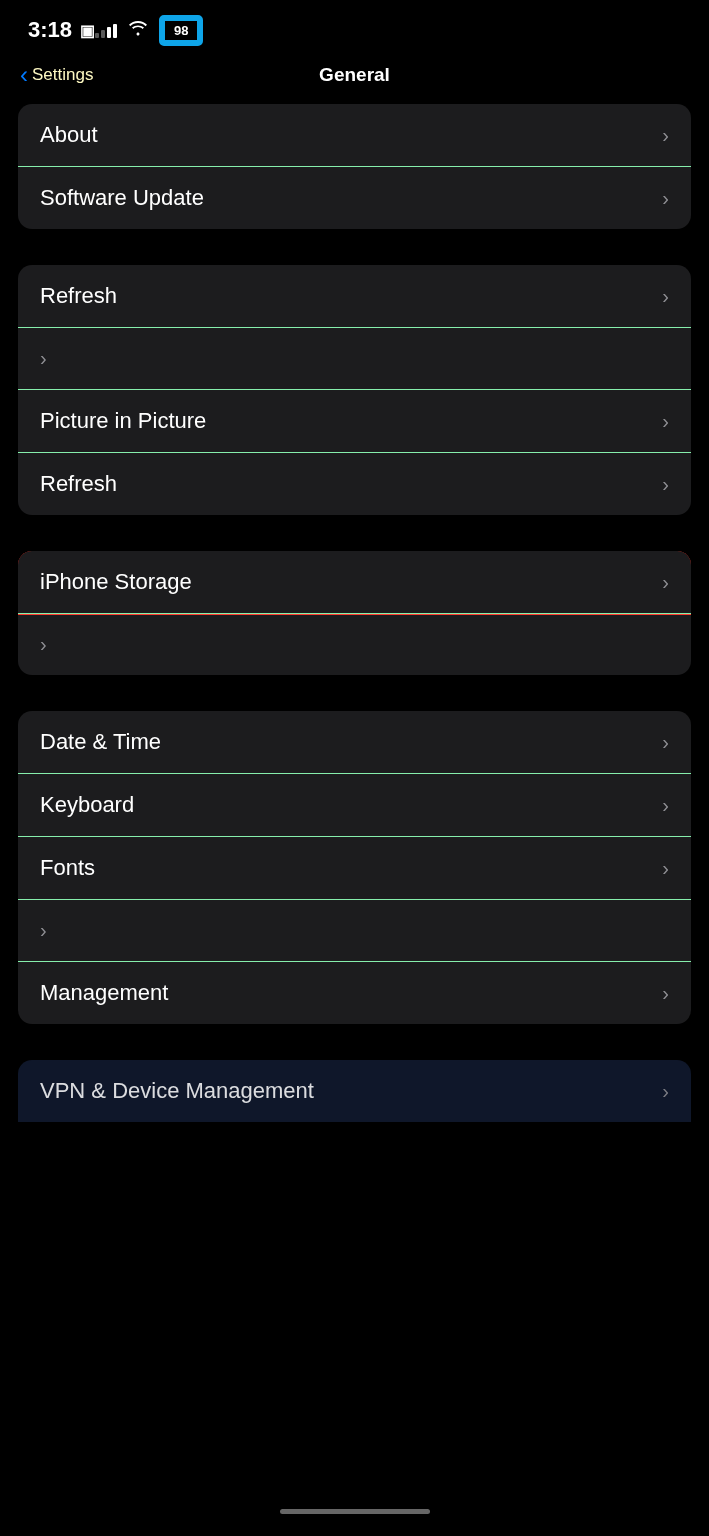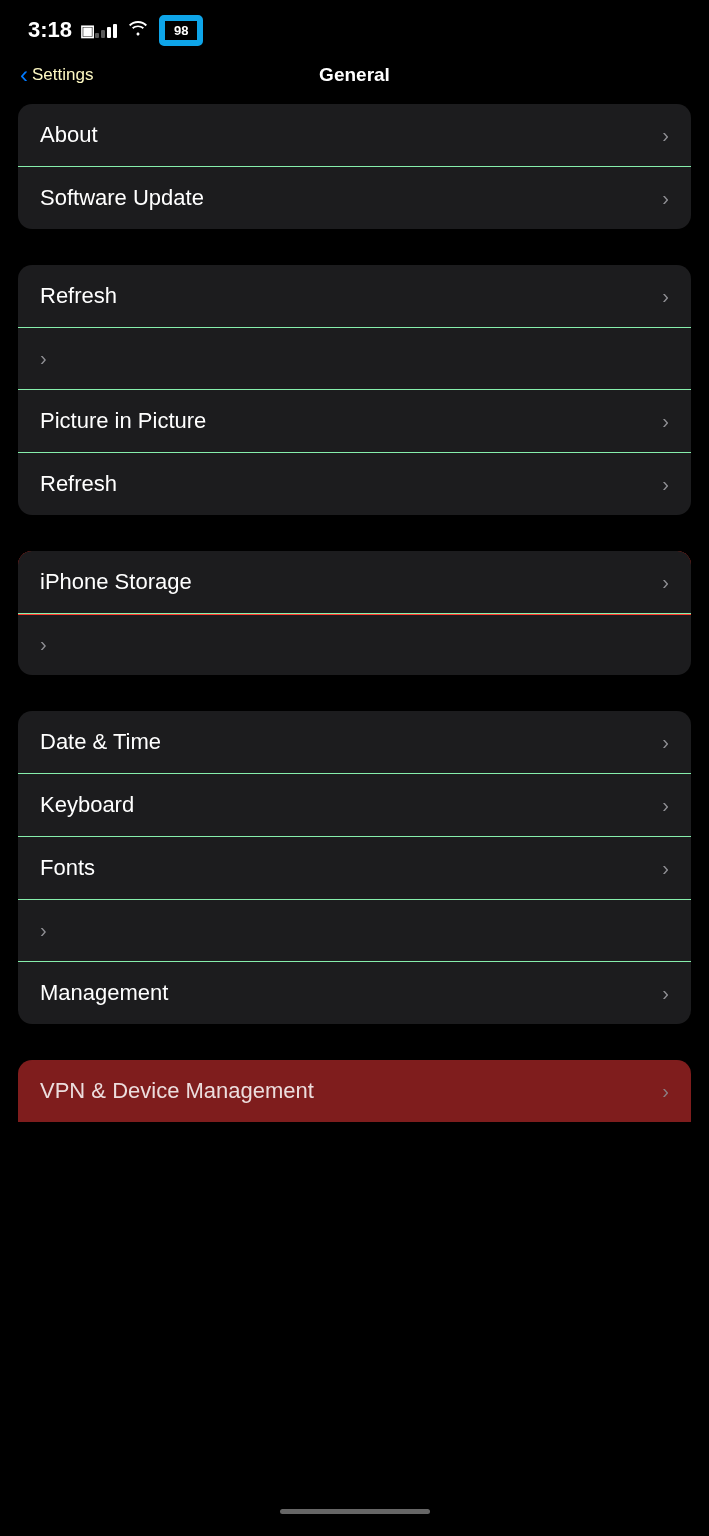--- a/index.html
+++ b/index.html
@@ -145,21 +145,21 @@
       font-weight: 400;
     }
 
     .settings-row-chevron {
       color: #8e8e93;
       font-size: 20px;
       font-weight: 500;
     }
 
     .bottom-partial {
-      background-color: #7f1d1d;
+      background-color: #0f172a;
       border-radius: 14px 14px 0 0;
       margin: 0 18px;
       overflow: hidden;
       position: relative;
     }
 
     .bottom-partial .settings-row:first-child {
       opacity: 0.7;
     }
 

